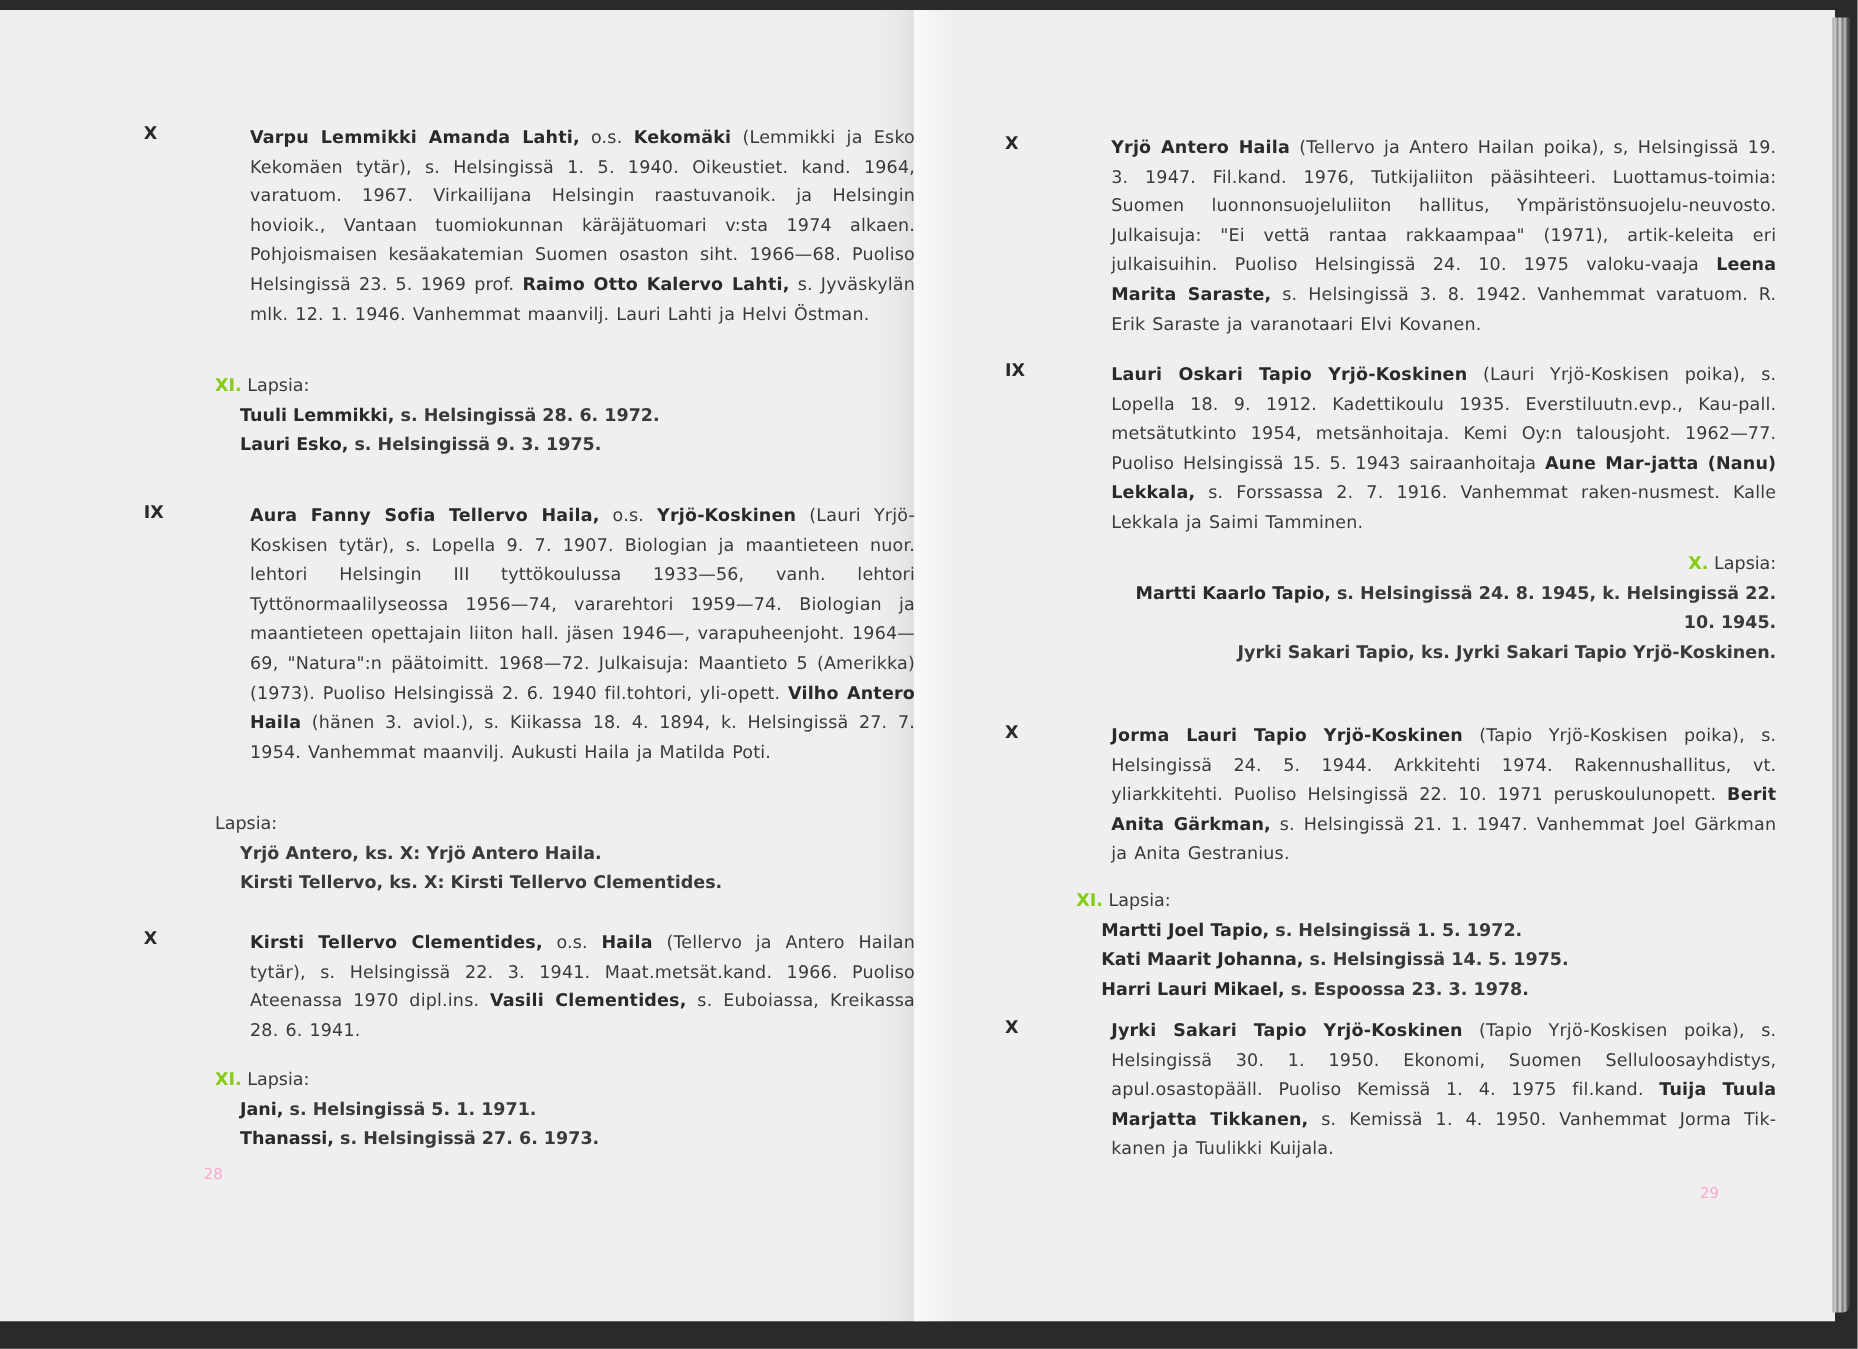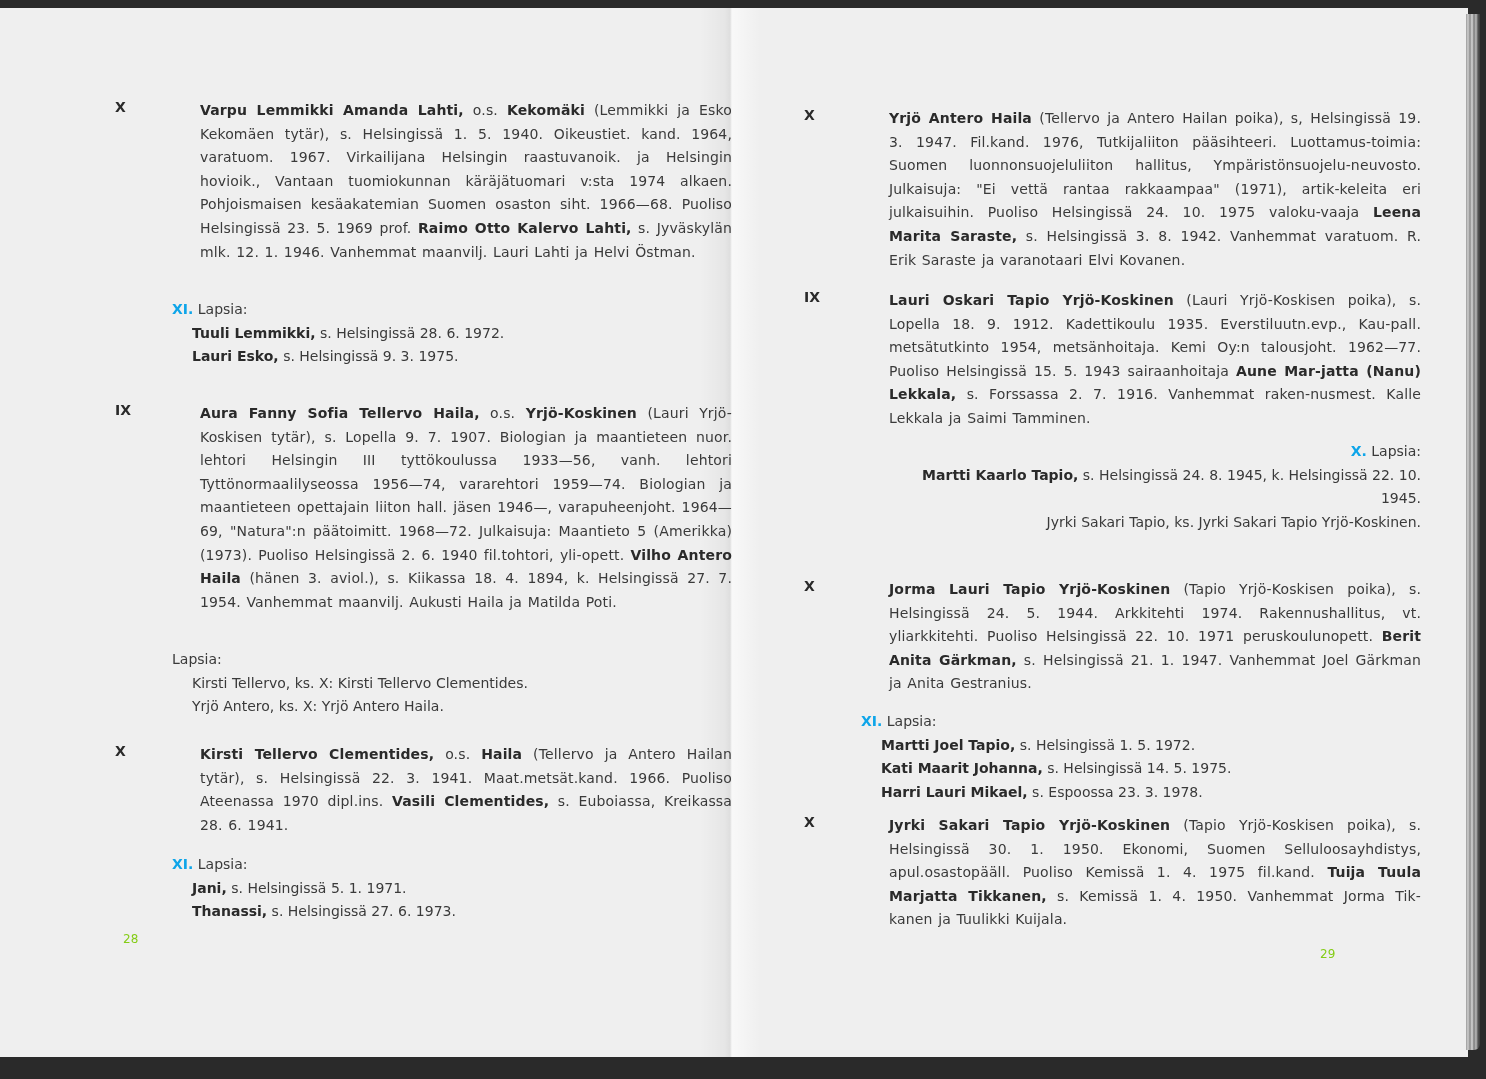--- a/index.html
+++ b/index.html
@@ -32,25 +32,25 @@
     position: absolute; left: -57px; top: 0;
     font-weight: bold; font-size: 14px; color: #2a2a2a;
   }
   .body {
     font-size: 14px; line-height: 23.6px; text-align: justify;
     letter-spacing: 0.15px; word-spacing: 1px; margin-left: 28px;
   }
   .body b { color: #2a2a2a; }
   .children { position: absolute; width: 560px; }
   .ch-head { font-size: 14px; line-height: 23.6px; }
-  .ch-head b { color: #0ea5e9; }
-  .ch-list { padding-left: 20px; }
+  .ch-head b { color: #84cc16; }
+  .ch-list { padding-left: 20px; font-weight: bold; }
   .ch-item { font-size: 14px; line-height: 23.6px; }
   .ch-item b { color: #2a2a2a; }
-  .pagenum { position: absolute; font-size: 12px; color: #84cc16; }
+  .pagenum { position: absolute; font-size: 12px; color: #f9a8d4; margin-left: 40px; }
 </style>
 </head>
 <body>
 
 <div class="spread"></div>
 <div class="stack"></div>
 <div class="gutter"></div>
 
 <div class="page left">
   <div class="entry" style="left:172px; top:91px;">
@@ -65,22 +65,22 @@
       </div>
   </div>
 
   <div class="entry" style="left:172px; top:394px;">
     <span class="gen">IX</span>
     <div class="body"><b>Aura Fanny Sofia Tellervo Haila,</b><span> o.s. </span><b>Yrjö-Koskinen</b><span> (Lauri Yrjö-Koskisen tytär), s. Lopella 9. 7. 1907. Biologian ja maantieteen nuor. lehtori Helsingin III tyttökoulussa 1933—56, vanh. lehtori Tyttönormaalilyseossa 1956—74, vararehtori 1959—74. Biologian ja maantieteen opettajain liiton hall. jäsen 1946—, varapuheenjoht. 1964—69, "Natura":n päätoimitt. 1968—72. Julkaisuja: Maantieto 5 (Amerikka) (1973). Puoliso Helsingissä 2. 6. 1940 fil.tohtori, yli-opett. </span><b>Vilho Antero Haila</b><span> (hänen 3. aviol.), s. Kiikassa 18. 4. 1894, k. Helsingissä 27. 7. 1954. Vanhemmat maanvilj. Aukusti Haila ja Matilda Poti.</span></div>
   </div>
   <div class="children" style="left:172px; top:640px;">
     <div class="ch-head"><span>Lapsia:</span></div>
     <div class="ch-list">
+        <div class="ch-item"><span>Yrjö Antero, ks. X: Yrjö Antero Haila.</span></div>
         <div class="ch-item"><span>Kirsti Tellervo, ks. X: Kirsti Tellervo Clementides.</span></div>
-        <div class="ch-item"><span>Yrjö Antero, ks. X: Yrjö Antero Haila.</span></div>
       </div>
   </div>
 
   <div class="entry" style="left:172px; top:735px;">
     <span class="gen">X</span>
     <div class="body"><b>Kirsti Tellervo Clementides,</b><span> o.s. </span><b>Haila</b><span> (Tellervo ja Antero Hailan tytär), s. Helsingissä 22. 3. 1941. Maat.metsät.kand. 1966. Puoliso Ateenassa 1970 dipl.ins. </span><b>Vasili Clementides,</b><span> s. Euboiassa, Kreikassa 28. 6. 1941.</span></div>
   </div>
   <div class="children" style="left:172px; top:845px;">
     <div class="ch-head"><b>XI.</b> <span>Lapsia:</span></div>
     <div class="ch-list">

